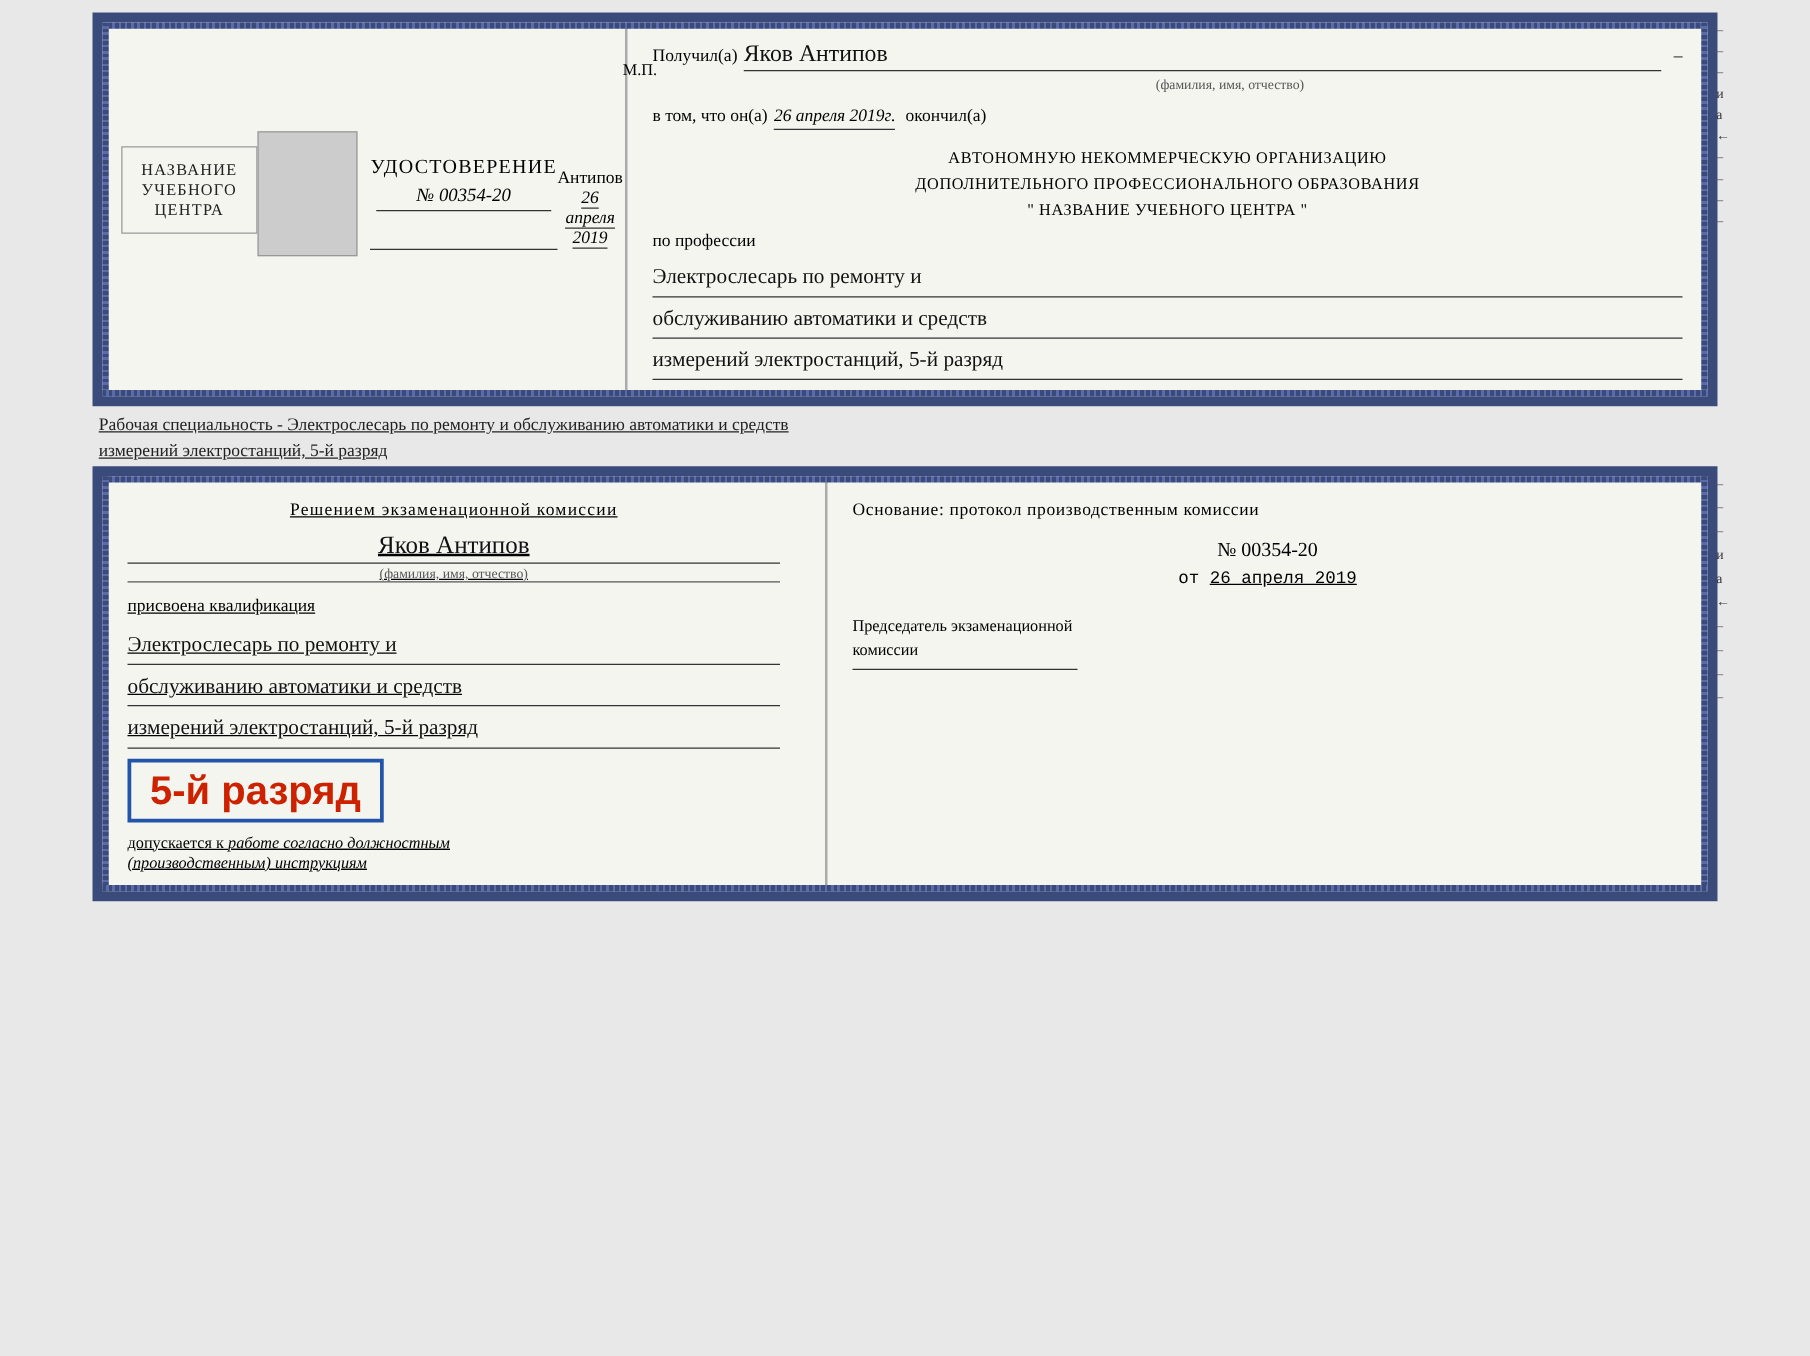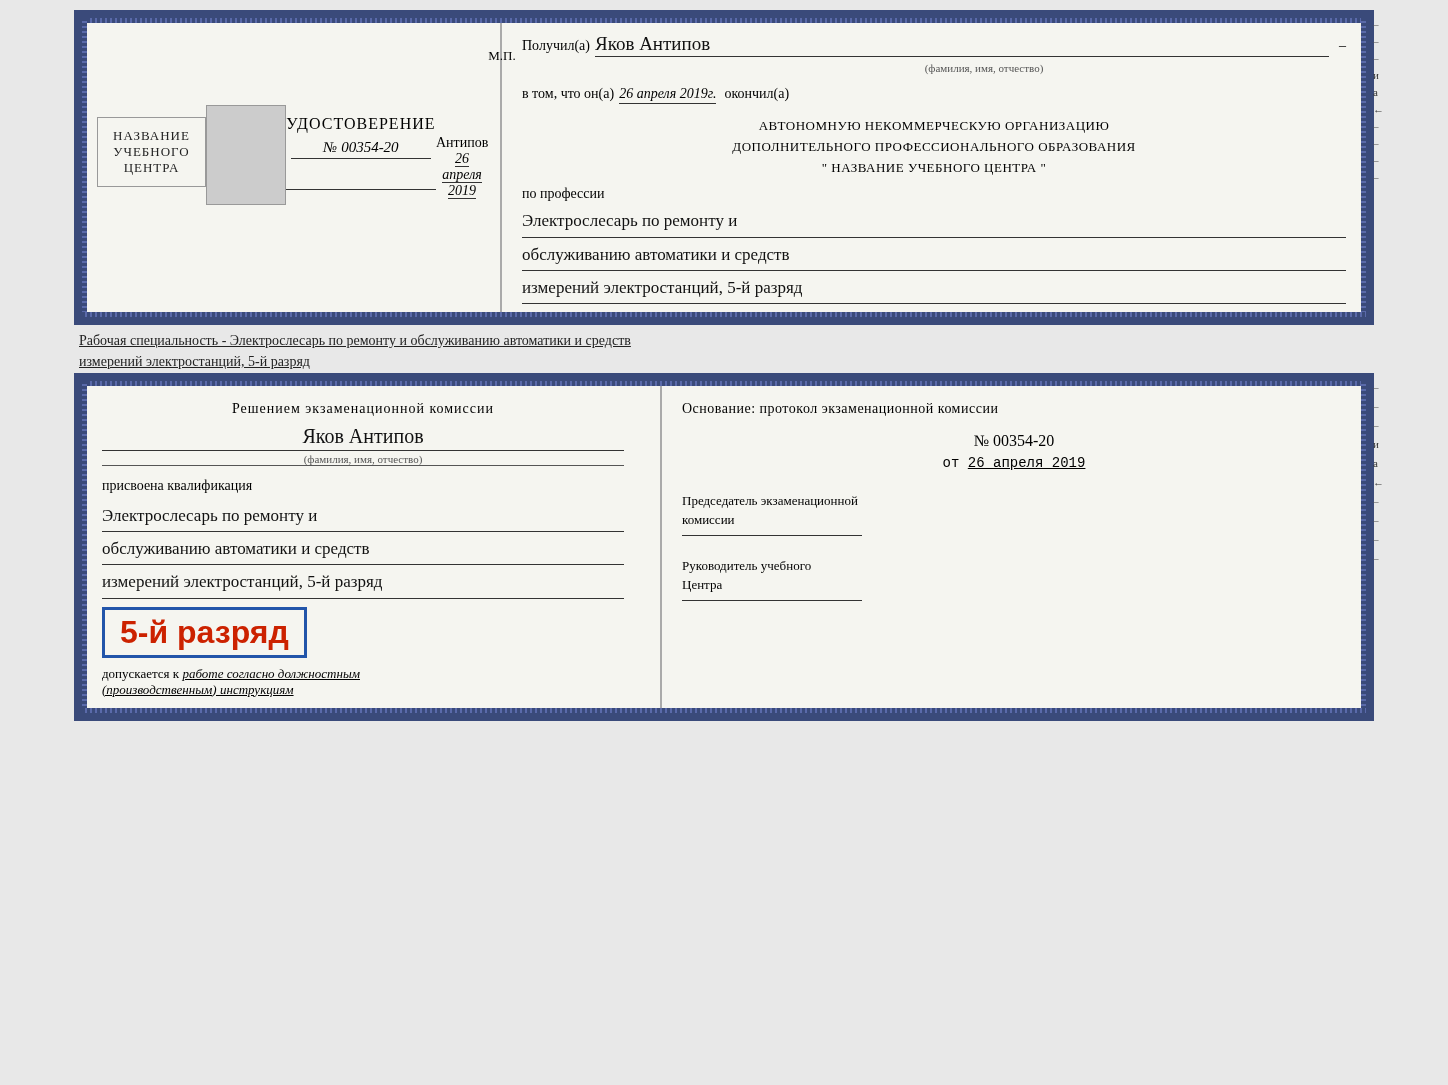--- a/index.html
+++ b/index.html
@@ -194,20 +194,21 @@
       width: 1300px;
       border: 8px solid #3a4a7a;
       background: #f5f5f0;
       position: relative;
     }
 
     .bot-left {
       width: 580px;
       border-right: 2px solid #aaa;
       padding: 20px 36px 15px 20px;
+      text-decoration: underline;
     }
 
     .bot-right {
       flex: 1;
       padding: 20px 20px 15px 20px;
     }
 
     .resheniem-title {
       font-size: 14px;
       letter-spacing: 1px;
@@ -361,21 +362,21 @@
 </head>
 <body>
 
 <div class="top-document">
   <div class="doc-border-left"></div>
   <div class="doc-border-right"></div>
 
   <div class="doc-left">
     <div class="center-name-box">НАЗВАНИЕ УЧЕБНОГО ЦЕНТРА</div>
 
-    <div style="display:flex; gap:0; align-items:center; margin-bottom:10px;">
+    <div style="display:flex; gap:10px; align-items:flex-end; margin-bottom:10px;">
       <div class="photo-box"></div>
       <div class="udostoverenie-block">
         <span class="title">УДОСТОВЕРЕНИЕ</span>
         <span class="number">№ 00354-20</span>
         <div style="border-bottom:1px solid #333; margin-top: 30px; width:150px;"></div>
       </div>
     </div>
 
     <div class="vydano-block">
       <span>Антипов</span>
@@ -452,40 +453,35 @@
     </div>
 
     <div class="dopuskaetsya">
       <span>допускается к</span>
       <span class="italic-underline">работе согласно должностным</span><br>
       <span class="italic-underline">(производственным) инструкциям</span>
     </div>
   </div>
 
   <div class="bot-right" style="position:relative;">
-    <div class="osnovanie-block">Основание: протокол экзаменационной комиссии</div>
+    <div class="osnovanie-block">Основание: протокол производственным комиссии</div>
 
     <div class="protocol-number">№  00354-20</div>
 
     <div class="ot-date">
       <span>от</span>
       <span class="underline-val">26 апреля 2019</span>
     </div>
 
     <div class="chairman-block">
       <span>Председатель экзаменационной</span><br>
       <span>комиссии</span>
       <span class="sig-line"></span>
     </div>
 
-    <div class="rukovoditel-block">
-      <span>Руководитель учебного</span><br>
-      <span>Центра</span>
-      <span class="sig-line"></span>
-    </div>
 
     <div class="right-side-marks-bot">
       <span class="dash-mark">–</span>
       <span class="dash-mark">–</span>
       <span class="dash-mark">–</span>
       <span>и</span>
       <span>а</span>
       <span>←</span>
       <span class="dash-mark">–</span>
       <span class="dash-mark">–</span>

